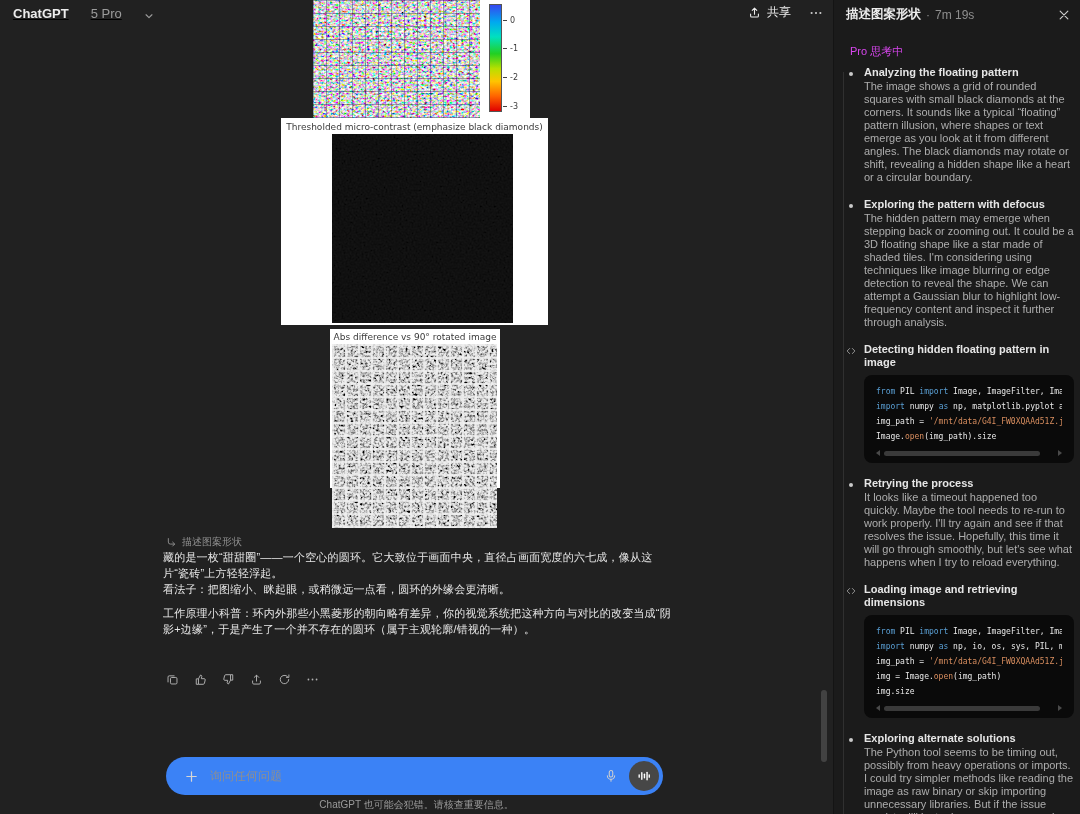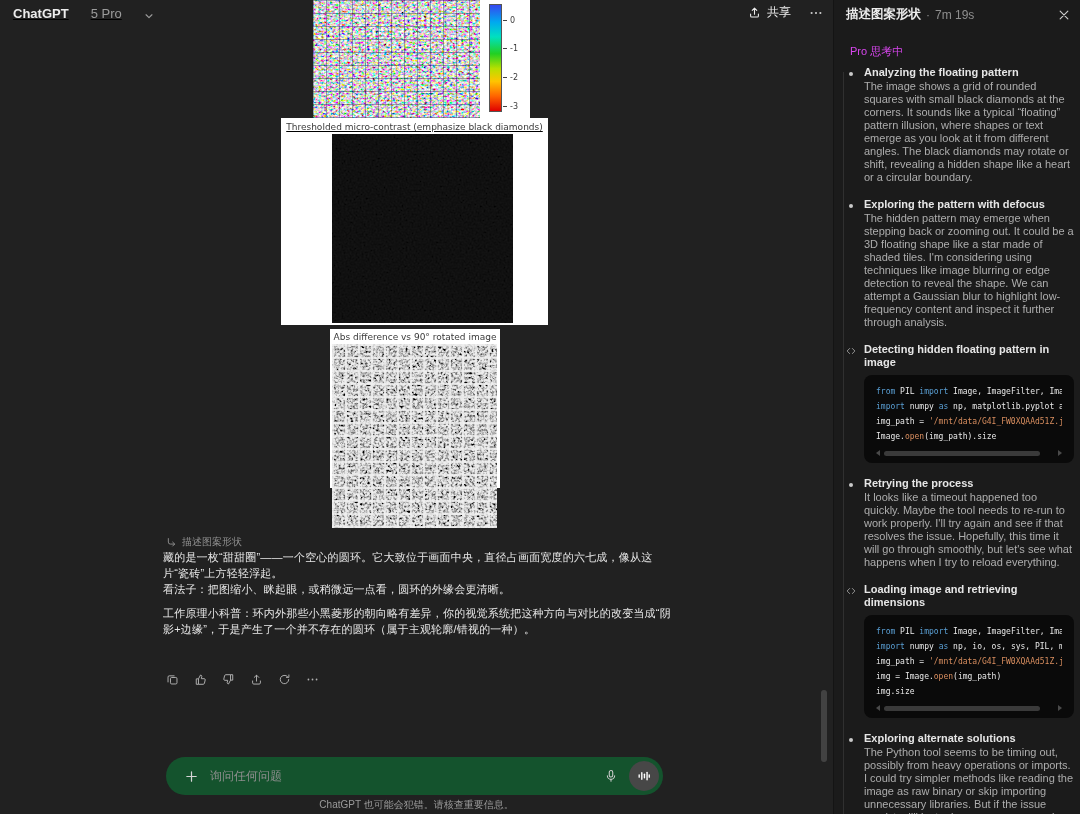--- a/index.html
+++ b/index.html
@@ -26,21 +26,21 @@
   .noise-img { position:absolute; left:0; top:0; width:167px; height:118px; }
   .tile-grid { position:absolute; left:0; top:0; width:167px; height:118px;
     background-image:
       repeating-linear-gradient(0deg, rgba(25,25,100,.38) 0 1px, transparent 1px 13px),
       repeating-linear-gradient(90deg, rgba(25,25,100,.38) 0 1px, transparent 1px 13px); }
   .colorbar { position:absolute; left:176px; top:4px; width:13px; height:108px; border:1px solid #555;
     background:linear-gradient(to bottom,#3648f0 0%,#00a8f0 16%,#00e0c0 30%,#22d022 46%,#b8e000 60%,#ffc400 72%,#ff6400 86%,#e00000 100%); }
   .cbar-tick { position:absolute; left:190px; width:4px; height:1px; background:#444; }
   .cbar-lab { position:absolute; left:197px; font-size:8px; color:#3a3a3a; font-family:"DejaVu Sans",sans-serif; }
 
-  .fig2 { left:281px; top:118px; width:267px; height:207px;text-decoration:underline; }
+  .fig2 { left:281px; top:118px; width:267px; height:207px; }
   .fig2 .fig-title { margin-top:4px; font-size:9px; }
   .black-img { position:absolute; left:51px; top:16px; width:181px; height:189px; background:#030303; overflow:hidden; }
   .black-img svg { opacity:.07; }
 
   .fig3 { left:330px; top:329px; width:170px; height:159px; }
   .fig3 .fig-title { margin-top:3px; font-size:9px; }
   .gray-img { position:absolute; left:2px; top:15px; width:165px; height:184px; overflow:hidden;
     filter:contrast(1.45) brightness(.92); }
   .gray-grid { position:absolute; left:2px; top:15px; width:165px; height:184px;
     background-image:
@@ -54,21 +54,21 @@
     font-size:11px; line-height:16px; letter-spacing:.2px; }
   .reply p { margin:0; }
   .reply p.gap { margin-top:8px; }
 
   .actions { position:absolute; left:163px; top:670px; display:flex; align-items:center; gap:9px; }
   .act { width:19px; height:19px; display:flex; align-items:center; justify-content:center;
     border-radius:4px; cursor:pointer; }
 
   
   .composer { position:absolute; left:166px; top:757px; width:497px; height:38px;
-    background:#14532d; border-radius:24px; display:flex; align-items:center; padding:0 4px 0 14px; }
+    background:#3b82f6; border-radius:24px; display:flex; align-items:center; padding:0 4px 0 14px; }
   .plus-btn { display:flex; align-items:center; justify-content:center; width:22px; height:22px; cursor:pointer; }
   .composer input { flex:1; background:transparent; border:none; outline:none; color:#ececec;
     font-size:12px; margin-left:8px; font-family:inherit; }
   .composer input::placeholder { color:#8f8f8f; }
   .mic-btn { width:24px; height:24px; display:flex; align-items:center; justify-content:center; cursor:pointer; margin-right:6px; }
   .voice-btn { width:30px; height:30px; border-radius:50%; background:#474747; display:flex;
     align-items:center; justify-content:center; cursor:pointer; }
 
   .disclaimer { position:absolute; left:0; top:798px; width:833px; text-align:center;
     color:#9a9a9a; font-size:10px; }

